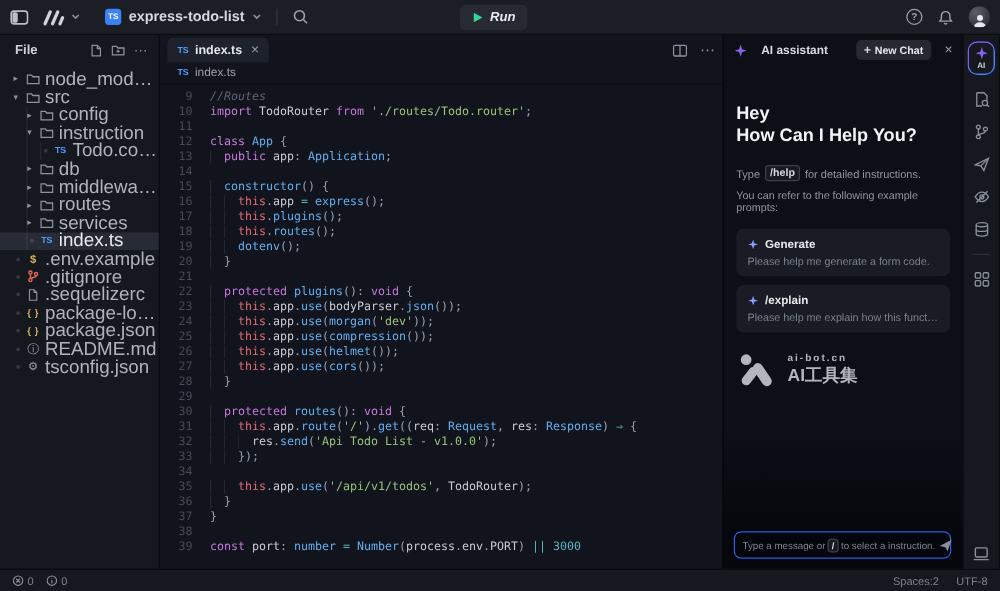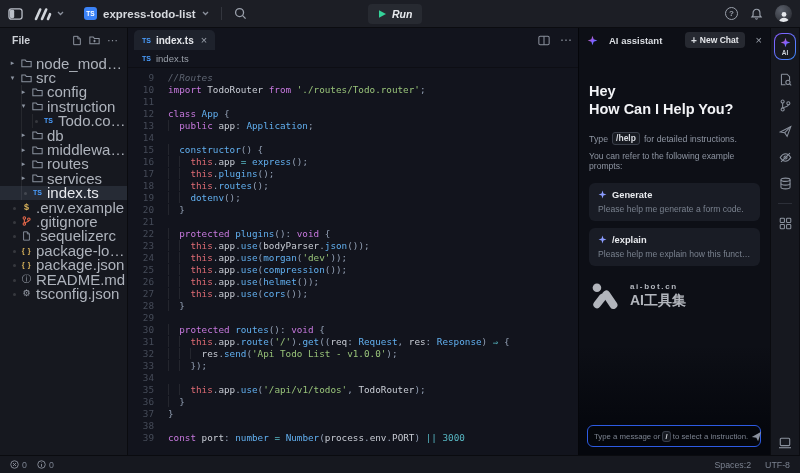--- a/index.html
+++ b/index.html
@@ -88,21 +88,21 @@
   .ai-close { color:#9aa0ab; font-size:11px; cursor:pointer; }
   .ai-body { padding:30px 10px 0 10px; position:relative; z-index:1; }
   .greet { font-size:14.5px; font-weight:800; color:#f2f3f6; line-height:18px; }
   .helpline { margin-top:14px; font-size:8.8px; color:#8e95a2; display:flex;
               align-items:center; gap:4px; flex-wrap:wrap; }
   .kbd { border:1px solid #3a3f4a; border-radius:3px; padding:0 3px; color:#d8dbe1;
          font-weight:700; font-size:8.5px; line-height:11px; background:#171a21; }
   .intro { margin-top:6px; font-size:8.6px; color:#8e95a2; }
   .cards { margin-top:12px; display:flex; flex-direction:column; gap:7px; }
   .card { background:#191c25; border-radius:6px; padding:7px 9px; cursor:pointer; }
-  .card-title { display:flex; align-items:flex-start; gap:5px; font-size:9.3px; font-weight:700;
+  .card-title { display:flex; align-items:flex-end; gap:5px; font-size:9.3px; font-weight:700;
                 color:#e8eaee; }
   .card-desc { margin-top:4px; font-size:8.6px; color:#79818e; white-space:nowrap;
                overflow:hidden; text-overflow:ellipsis; }
   .watermark { margin-top:16px; display:flex; align-items:center; gap:7px; opacity:.88; }
   .wm-text { display:flex; flex-direction:column; }
   .wm-site { font-size:8px; font-weight:800; letter-spacing:1.6px; color:#c9cdd4; }
   .wm-name { font-size:14px; font-weight:800; color:#c9cdd4; margin-top:1px; }
   .ai-grad { position:absolute; left:0; right:0; bottom:0; height:110px;
              background:linear-gradient(180deg, rgba(8,10,16,0) 0%, #05070d 75%); }
   .ai-input { position:absolute; left:8px; right:9px; bottom:8px; height:22px;

